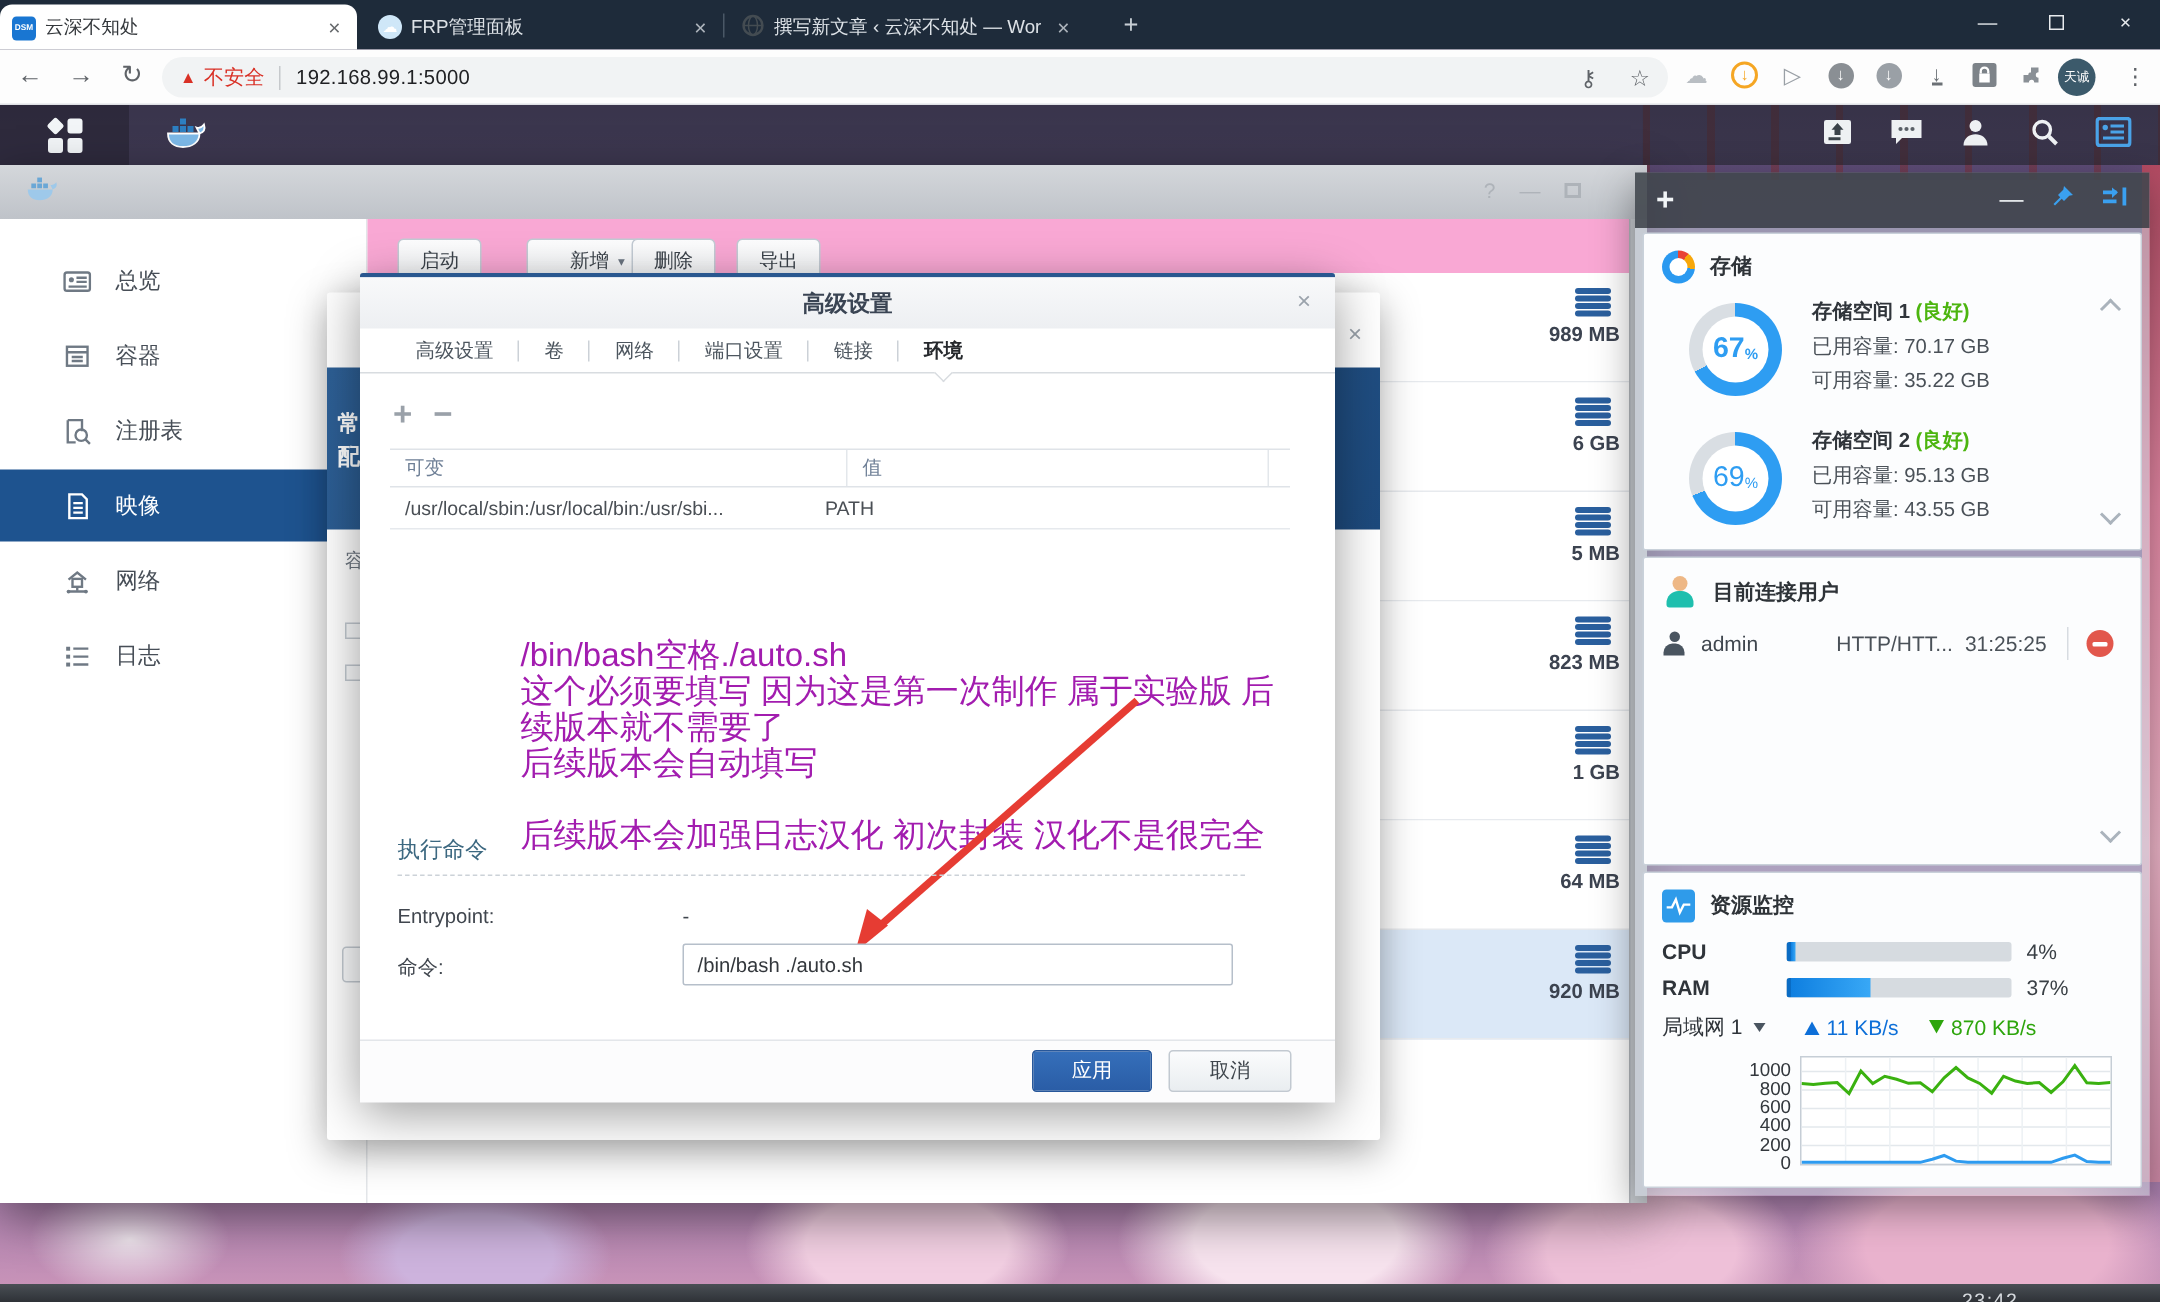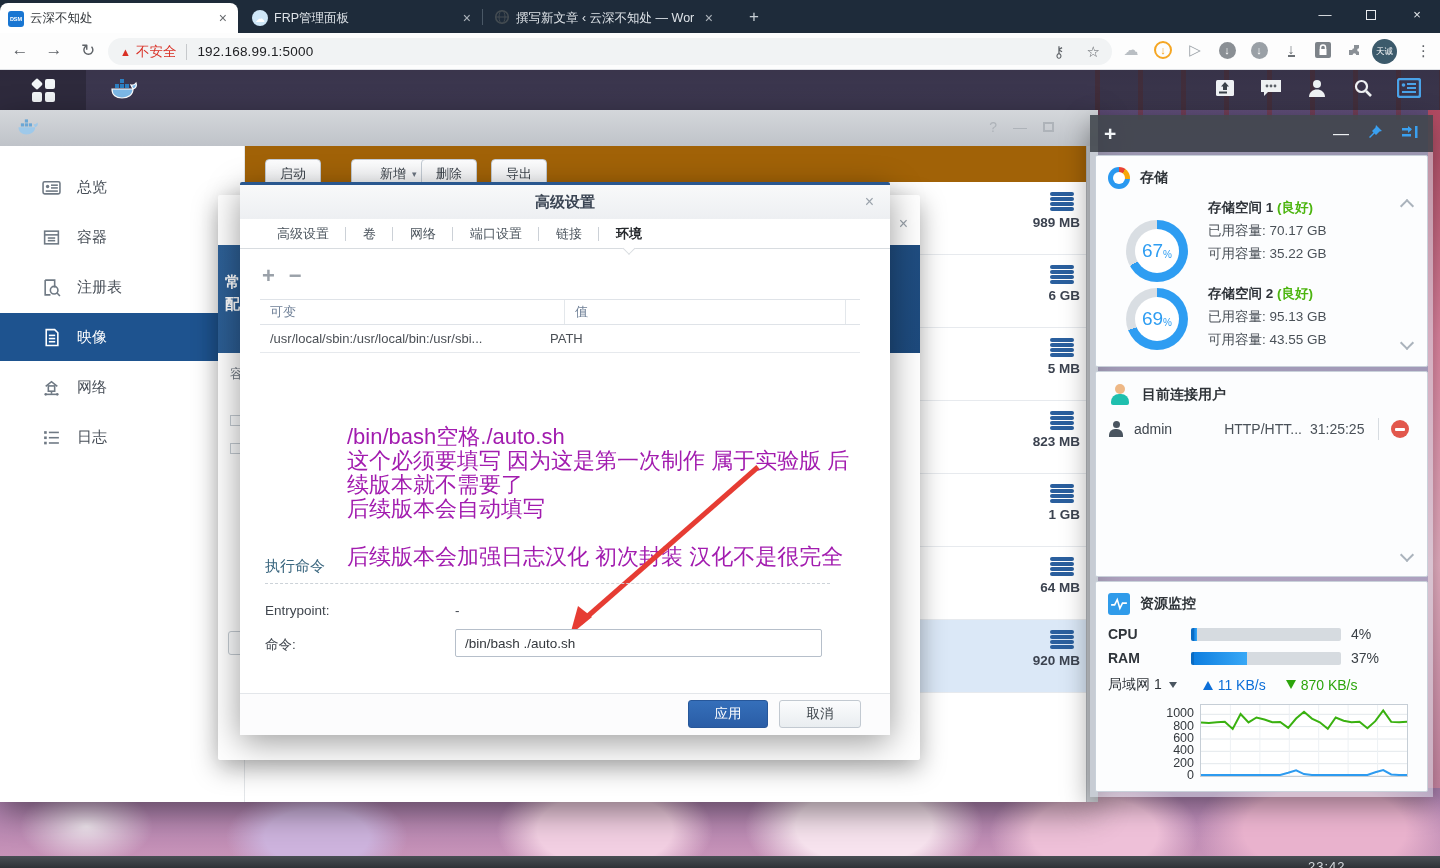--- a/index.html
+++ b/index.html
@@ -73,21 +73,21 @@
  background:linear-gradient(180deg,#d4d7db,#bfc3c9);display:flex;align-items:center}
 .dwin-title .wt{flex:1;text-align:center;color:#8d939b;font-weight:bold;font-size:15px;letter-spacing:.5px}
 .wt-btns{position:absolute;right:44px;top:9px;display:flex;gap:16px;color:#aeb3b9;font-size:14px}
 .wt-box{display:inline-block;width:11px;height:10px;border:2px solid #aeb3b9;margin-top:3px}
 .sidebar{position:absolute;left:0;top:36px;width:245px;height:656px;background:#fff;border-right:1px solid #e3e6e9}
 .side-item{position:absolute;left:0;width:245px;height:48px;display:flex;align-items:center;padding-left:42px;
  color:#474e57;font-size:15px;gap:16px}
 .side-item .s-ic{color:#6f7984;display:flex}
 .side-item.active{background:#1e538f;color:#fff}
 .side-item.active .s-ic{color:#fff}
-.content-toolbar{position:absolute;left:245px;top:36px;width:853px;height:56px;background:#a16207}
+.content-toolbar{position:absolute;left:245px;top:36px;width:853px;height:56px;background:#f9a8d4}
 .tb-btn{position:absolute;top:13px;height:30px;background:linear-gradient(180deg,#fdfdfe,#f0f2f4);
  border:1px solid #c3cbd4;border-radius:4px;color:#3c434b;font-size:13px;display:flex;align-items:center;
  justify-content:center;gap:6px;padding:0 14px}
 .tb-caret{font-size:9px;color:#6b7480}
 .img-list{position:absolute;left:245px;top:72px;width:841px;height:620px}
 .img-row{position:absolute;left:0;width:100%;height:73px;border-bottom:1px solid #e7eaee;background:#fff}
 .img-row.hl{background:#dbe8f7}
 .row-right{position:absolute;right:6px;top:10px;display:flex;flex-direction:column;align-items:flex-end;gap:4px}
 .db-ic{width:24px;height:19px;display:flex;flex-direction:column;gap:1.5px;margin-right:6px}
 .db-ic i{height:3.6px;background:#2a5f9e;border-radius:2.2px}
@@ -644,21 +644,21 @@
       </span>
     </div>
 
     <div class="card" style="top:40px;height:212px">
       <div class="card-head">
         <span class="stor-ic"></span>
         <span class="card-title">存储</span>
       </div>
       <div id="volumes">
           <div class="vol-entry" style="top: 36px; height: 86px;">
-            <div class="donut" style="top: 28px; background: conic-gradient(rgb(46, 157, 242) 0deg, rgb(46, 157, 242) 67%, rgb(217, 222, 227) 67%, rgb(217, 222, 227) 100%);">
+            <div class="donut" style="top: 10px; background: conic-gradient(rgb(46, 157, 242) 0deg, rgb(46, 157, 242) 67%, rgb(217, 222, 227) 67%, rgb(217, 222, 227) 100%); font-weight: bold;">
               <div class="donut-hole">
                 <span class="donut-num">67</span>
                 <span class="donut-pct">%</span>
               </div>
             </div>
             <div class="vol-text" style="top: 4px;">
               <div><span class="vol-name">存储空间 1 </span><span class="vol-status">(良好)</span></div>
               <div>已用容量: 70.17 GB</div>
               <div>可用容量: 35.22 GB</div>
             </div>

